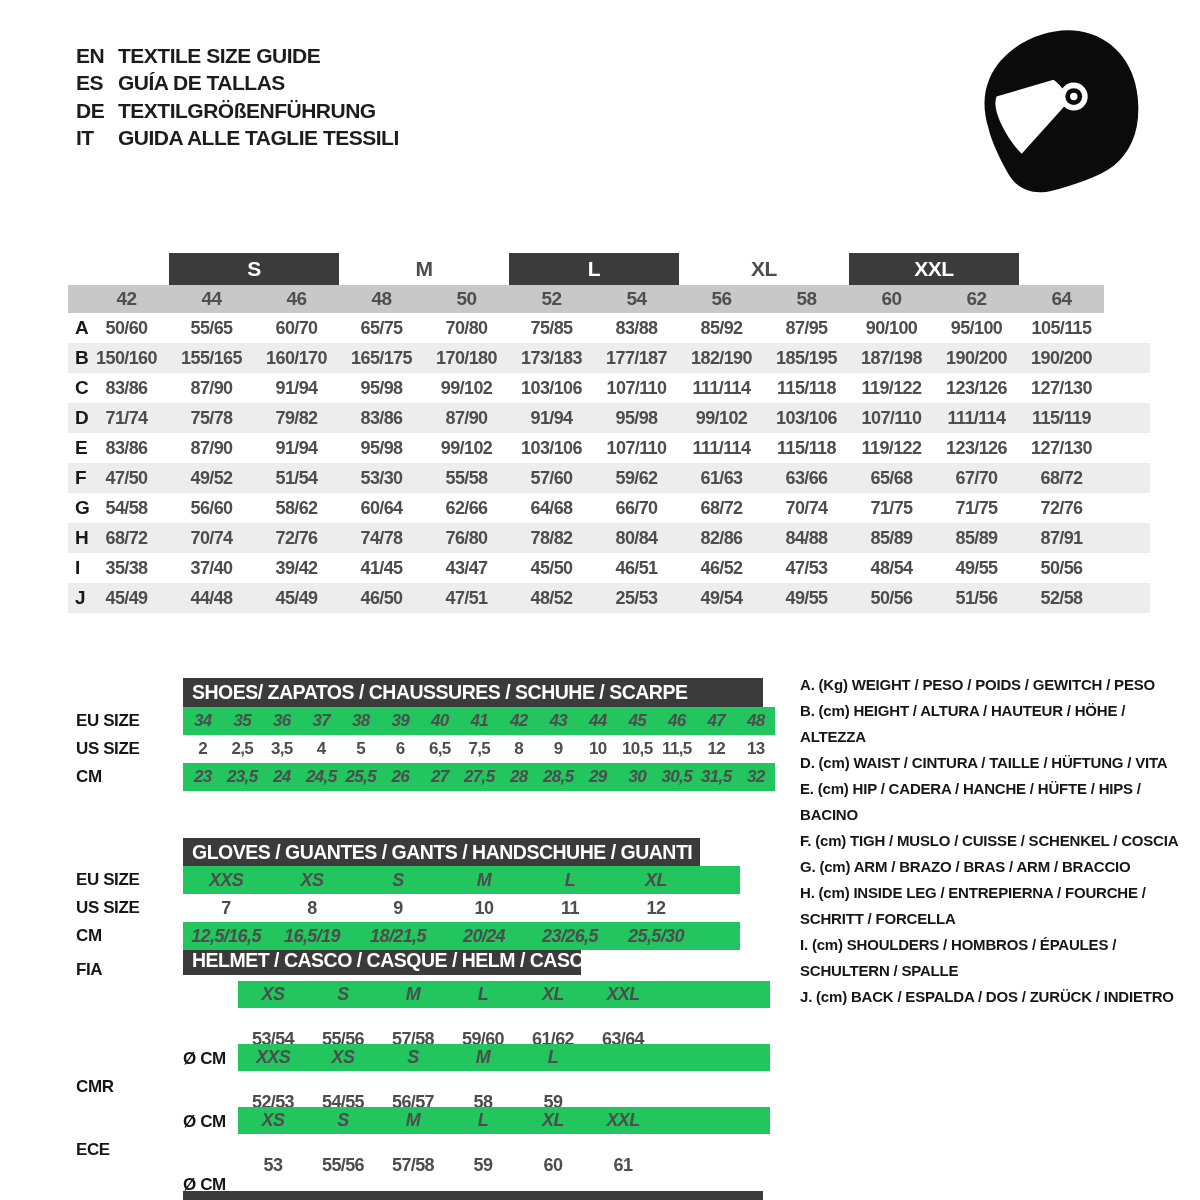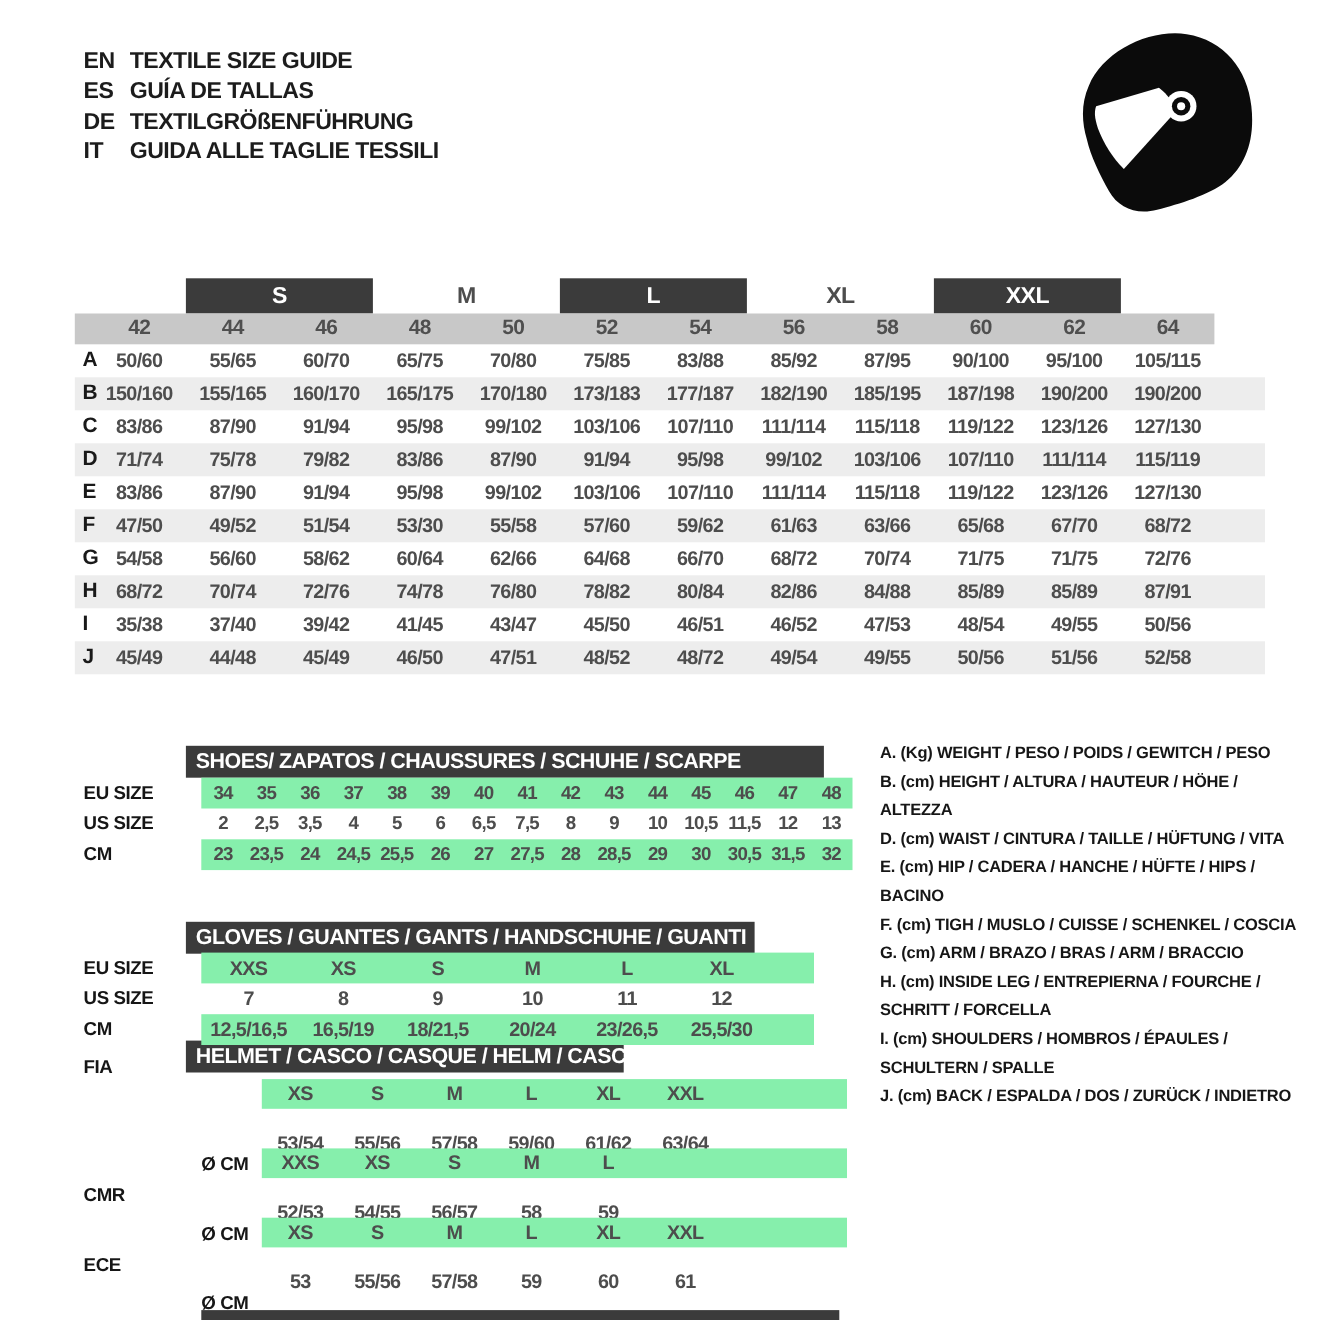--- a/index.html
+++ b/index.html
@@ -25,28 +25,28 @@
   .cell{display:flex;align-items:center;justify-content:center;font-weight:bold;font-size:18px;
         letter-spacing:-0.6px;color:#4d4d4d;white-space:nowrap;}
   .num-row .cell{font-size:19px;color:#4f4f4f;}
   .ttable-rows{position:absolute;left:68px;top:313px;width:1082px;}
   .trow{height:30px;}
   .trow.alt{background:#ededed;}
   .letter{display:flex;align-items:center;padding-left:7px;font-weight:bold;font-size:19px;
           color:#191919;overflow:visible;}
 
   
-  .section-title{position:absolute;left:169px;height:29px;background:#3b3b3b;color:#fff;
+  .section-title{position:absolute;left:183px;height:29px;background:#3b3b3b;color:#fff;
                  font-weight:bold;font-size:19.5px;letter-spacing:-0.5px;display:flex;
                  align-items:center;padding-left:9px;box-sizing:border-box;white-space:nowrap;}
   .row-label{position:absolute;left:76px;height:28px;display:flex;align-items:center;
              font-weight:bold;font-size:17px;letter-spacing:-0.4px;color:#161616;white-space:nowrap;}
   .row-label.tall{height:30px;}
   .band-row{position:absolute;left:183px;height:28px;display:grid;align-items:center;}
-  .band-row.gray{background:#86efac;}
+  .band-row.gray{background:#22c55e;font-style:italic;}
   .shoes-cols{width:592px;grid-template-columns:repeat(15,39.5px);}
   .shoes-cols .cell{font-size:17px;letter-spacing:-0.7px;}
   .gloves-cols{width:557px;grid-template-columns:repeat(6,86px);}
   .hband{left:238px;width:532px;height:27px;grid-template-columns:repeat(6,70px);}
   .hrow{width:545px;height:30px;grid-template-columns:55px repeat(6,70px);}
   .unit{display:flex;align-items:center;font-weight:bold;font-size:17px;letter-spacing:-0.4px;
         color:#161616;white-space:nowrap;margin-top:40px;}
 
   
   .legend{position:absolute;left:800px;top:672px;width:382px;}
@@ -245,21 +245,21 @@
         <div class="cell">50/56</div>
       </div>
       <div class="trow grid12 alt">
         <div class="letter">J</div>
         <div class="cell">45/49</div>
         <div class="cell">44/48</div>
         <div class="cell">45/49</div>
         <div class="cell">46/50</div>
         <div class="cell">47/51</div>
         <div class="cell">48/52</div>
-        <div class="cell">48/72</div>
+        <div class="cell">25/53</div>
         <div class="cell">49/54</div>
         <div class="cell">49/55</div>
         <div class="cell">50/56</div>
         <div class="cell">51/56</div>
         <div class="cell">52/58</div>
       </div>
     </div>
 
   <div class="section-title" style="top:678px;width:580px">SHOES/ ZAPATOS / CHAUSSURES / SCHUHE / SCARPE</div>
   <div class="section-title" style="top:838px;width:517px">GLOVES / GUANTES / GANTS / HANDSCHUHE / GUANTI</div>

